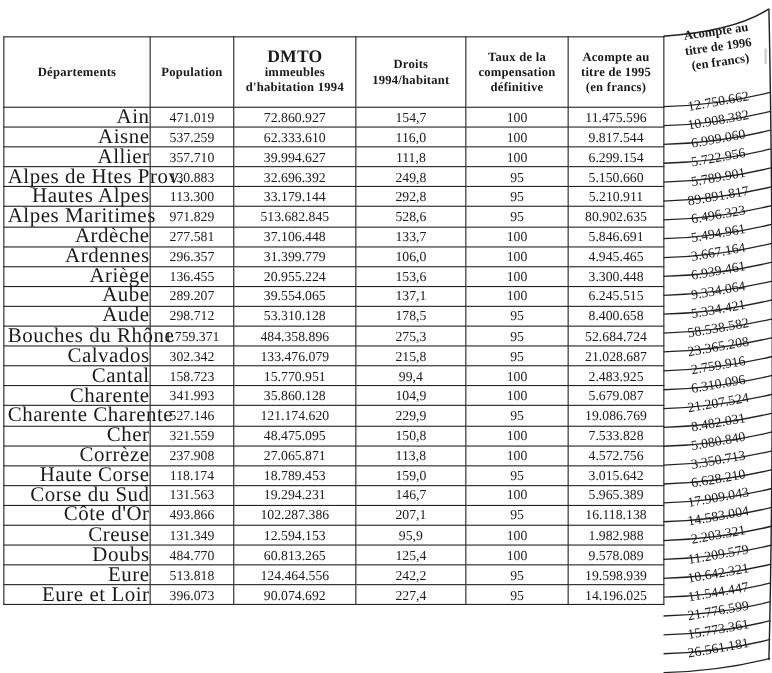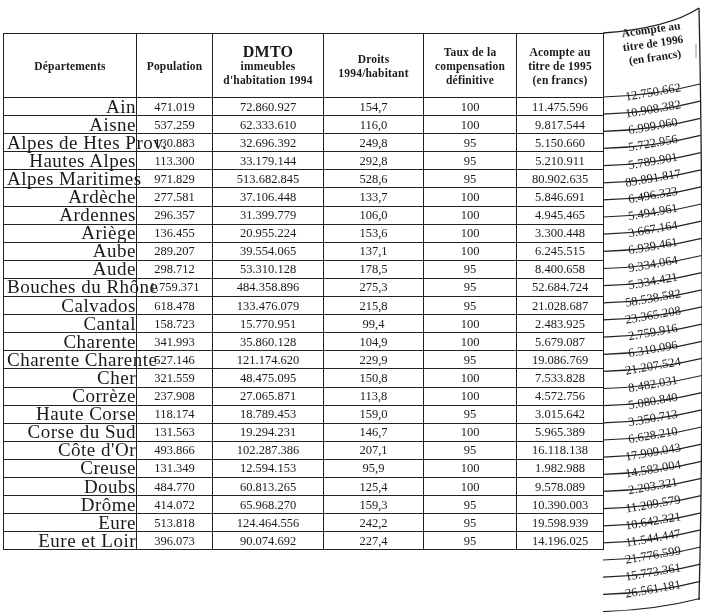--- a/index.html
+++ b/index.html
@@ -67,20 +67,28 @@
         </tr>
         <tr>
           <td class="dep">Aisne</td>
           <td>537.259</td>
           <td>62.333.610</td>
           <td>116,0</td>
           <td>100</td>
           <td>9.817.544</td>
         </tr>
         <tr>
+          <td class="dep">Allier</td>
+          <td>357.710</td>
+          <td>39.994.627</td>
+          <td>111,8</td>
+          <td>100</td>
+          <td>6.299.154</td>
+        </tr>
+        <tr>
           <td class="dep">Alpes de Htes Prov.</td>
           <td>130.883</td>
           <td>32.696.392</td>
           <td>249,8</td>
           <td>95</td>
           <td>5.150.660</td>
         </tr>
         <tr>
           <td class="dep">Hautes Alpes</td>
           <td>113.300</td>
@@ -140,21 +148,21 @@
         <tr>
           <td class="dep">Bouches du Rhône</td>
           <td>1.759.371</td>
           <td>484.358.896</td>
           <td>275,3</td>
           <td>95</td>
           <td>52.684.724</td>
         </tr>
         <tr>
           <td class="dep">Calvados</td>
-          <td>618.478</td>
+          <td>302.342</td>
           <td>133.476.079</td>
           <td>215,8</td>
           <td>95</td>
           <td>21.028.687</td>
         </tr>
         <tr>
           <td class="dep">Cantal</td>
           <td>158.723</td>
           <td>15.770.951</td>
           <td>99,4</td>
@@ -225,28 +233,20 @@
           <td>100</td>
           <td>1.982.988</td>
         </tr>
         <tr>
           <td class="dep">Doubs</td>
           <td>484.770</td>
           <td>60.813.265</td>
           <td>125,4</td>
           <td>100</td>
           <td>9.578.089</td>
-        </tr>
-        <tr>
-          <td class="dep">Drôme</td>
-          <td>414.072</td>
-          <td>65.968.270</td>
-          <td>159,3</td>
-          <td>95</td>
-          <td>10.390.003</td>
         </tr>
         <tr>
           <td class="dep">Eure</td>
           <td>513.818</td>
           <td>124.464.556</td>
           <td>242,2</td>
           <td>95</td>
           <td>19.598.939</td>
         </tr>
         <tr>

